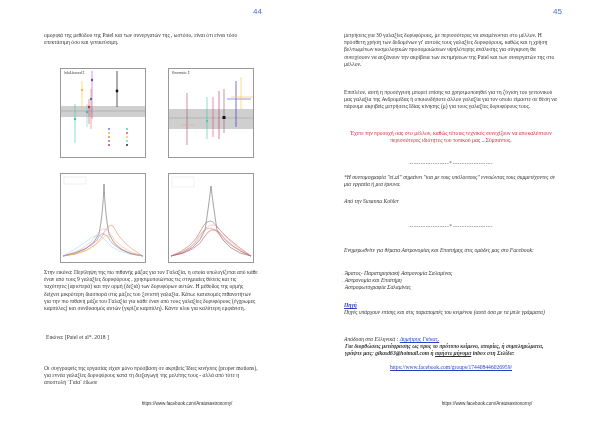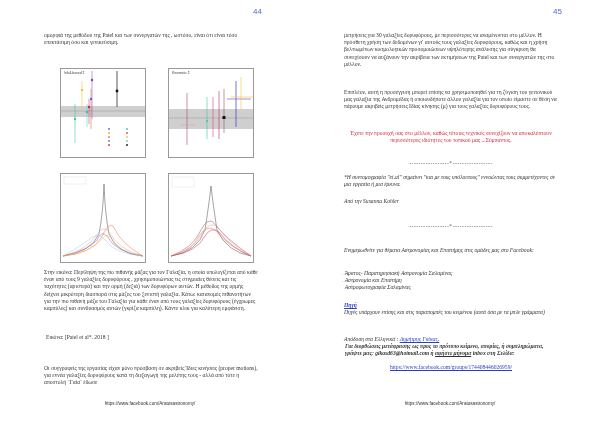--- a/index.html
+++ b/index.html
@@ -1,18 +1,18 @@
 <!DOCTYPE html>
 <html><head>
 <meta charset="utf-8">
 <style>
   html, body { margin: 0; padding: 0; background: #ffffff; }
   body { width: 600px; height: 424px; position: relative; overflow: hidden;
          font-family: "Liberation Serif", serif; color: #222; }
-  .page { position: absolute; top: 0; width: 300px; height: 424px; background: #fff; }
+  .page { position: absolute; top: 0; width: 300px; height: 424px; background: #fff; padding-left: 37px; }
   .page.left { left: 0; }
   .page.right { left: 300px; }
   .pnum { position: absolute; top: 7px; font-family: "Liberation Sans", sans-serif;
           font-size: 8px; color: #4a6fd0; }
   .left .pnum { left: 253px; }
   .right .pnum { left: 553px; left: 253px; }
   .txt { position: absolute; font-size: 5.6px; line-height: 7.2px; color: #333; }
   .footer { position: absolute; top: 401px; width: 300px; text-align: center;
             font-family: "Liberation Sans", sans-serif; font-size: 4.6px; color: #333; }
   .red { color: #d2283c; text-align: center; }

